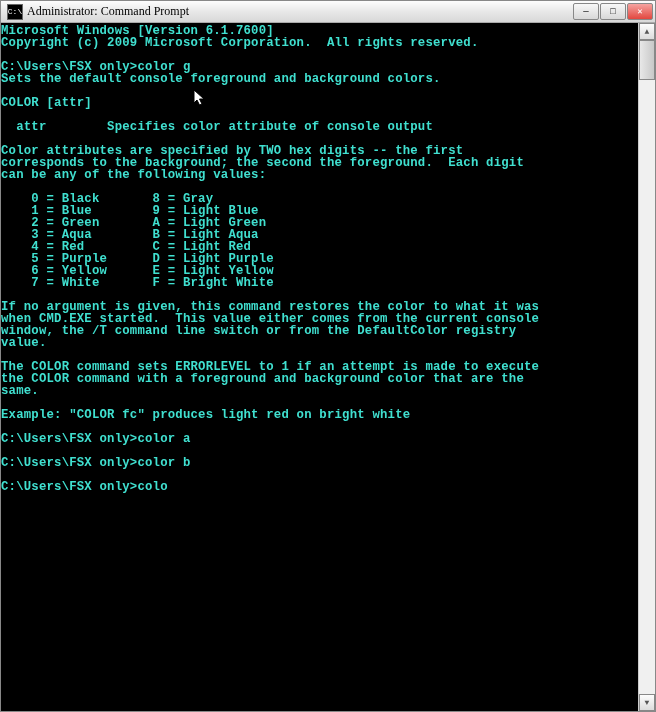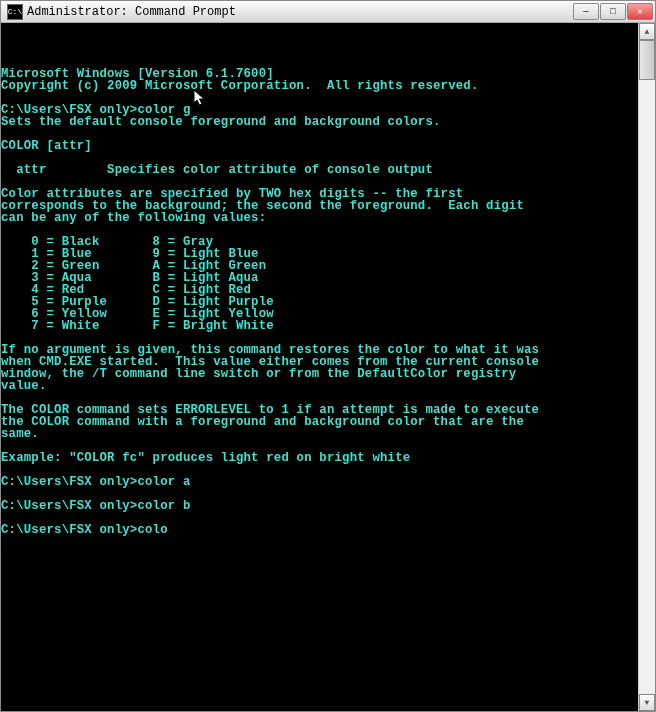--- a/index.html
+++ b/index.html
@@ -37,21 +37,21 @@
       background: #000;
       border: 1px solid #666;
       font-size: 8px;
       color: #fff;
       display: flex;
       align-items: center;
       justify-content: center;
     }
     .titlebar-text {
       flex: 1;
-      font-family: Liberation Mono, monospace;
+      font-family: Liberation Serif, serif;
       font-size: 12px;
       color: #000;
     }
     .titlebar-buttons {
       display: flex;
       gap: 1px;
     }
     .tb-btn {
       width: 26px;
       height: 17px;
@@ -145,21 +145,21 @@
       <div class="tb-btn">
           <span>□</span>
         </div>
       <div class="tb-btn close">
           <span>✕</span>
         </div>
     </div>
   </div>
 
   <div class="console">
-    <div id="console-text" class="console-content" style="color: rgb(64, 224, 208); margin-top: 43px;">Microsoft Windows [Version 6.1.7600]
+    <div id="console-text" class="console-content" style="color: rgb(64, 224, 208);">Microsoft Windows [Version 6.1.7600]
 Copyright (c) 2009 Microsoft Corporation.  All rights reserved.
 
 C:\Users\FSX only&gt;color g
 Sets the default console foreground and background colors.
 
 COLOR [attr]
 
   attr        Specifies color attribute of console output
 
 Color attributes are specified by TWO hex digits -- the first

